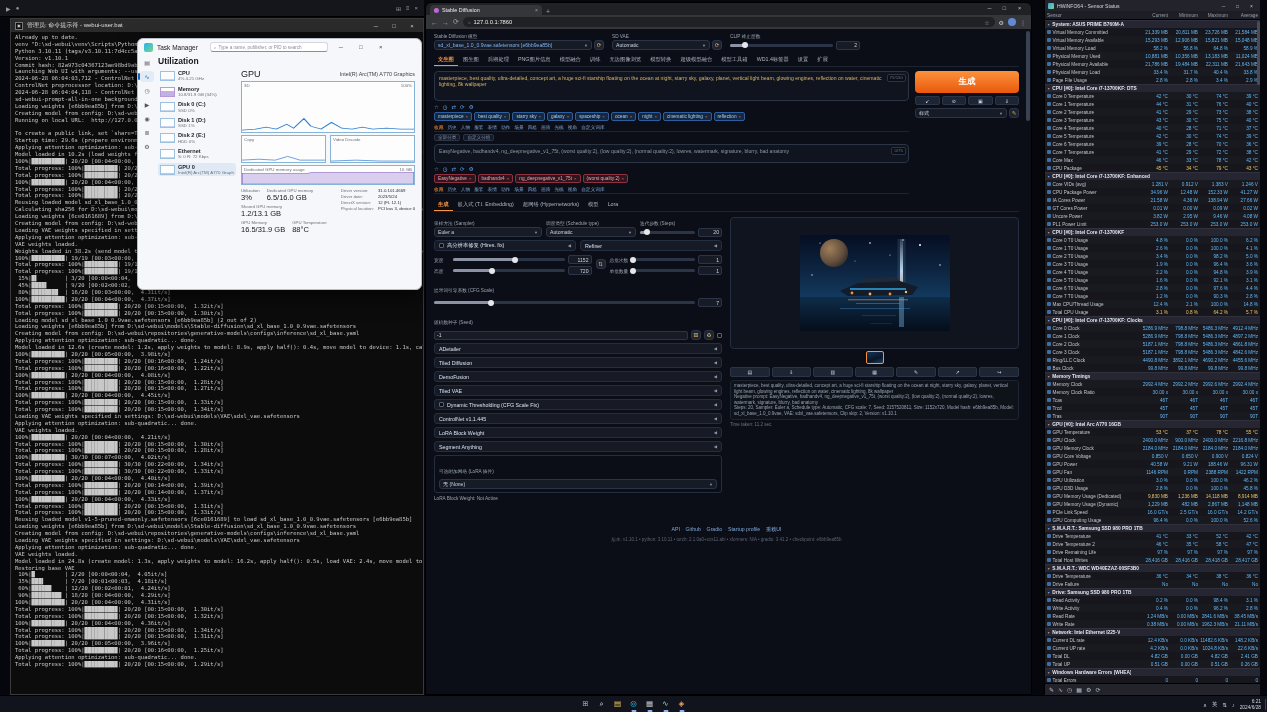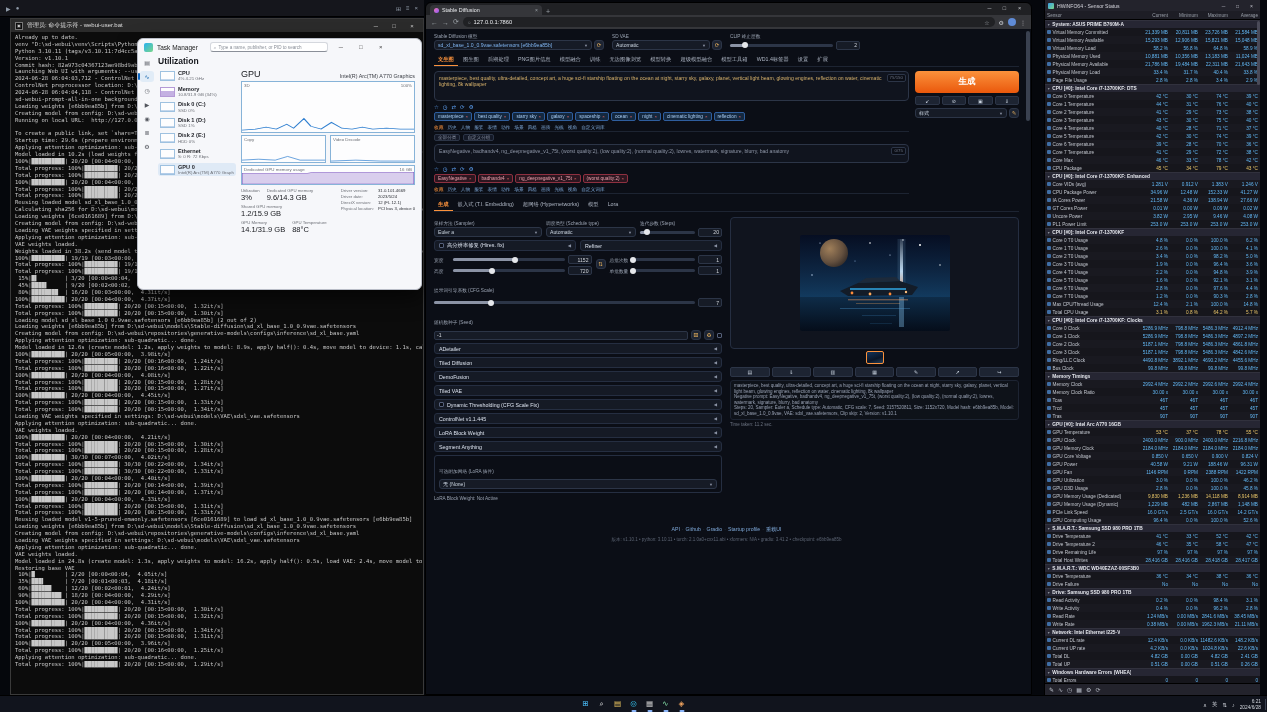--- a/index.html
+++ b/index.html
@@ -33,21 +33,21 @@
 .tm-page-title{font-size:8.5px;font-weight:bold;color:#16181d;margin:1px 0 3px;flex:none}
 .tm-cols{flex:1;display:flex;min-height:0;gap:5px}
 .tm-list{width:78px;display:flex;flex-direction:column;gap:2px;overflow:hidden;flex:none}
 .tm-item{display:flex;gap:3px;padding:1px 2px;border-radius:3px;align-items:flex-start}
 .tm-item.active{background:#dfeaf6}
 .spark{width:15px;height:10px;border:1px solid #9ec1e0;background:linear-gradient(to top,rgba(64,130,198,.28) 12%,#fdfdfe 12%);flex:none;margin-top:1px}
 .spark.mem{background:linear-gradient(to top,rgba(120,70,190,.4) 62%,#fdfdfe 62%);border-color:#b49ad6}
 .nm{font-size:5.6px;color:#23252b;font-weight:bold;line-height:6.4px;white-space:nowrap}
 .dt{font-size:4.4px;color:#6d7077;line-height:5.2px;white-space:nowrap;overflow:hidden;max-width:56px}
 .tm-gpu{flex:1;display:flex;flex-direction:column;min-width:0}
-.gpu-head{display:flex;justify-content:space-between;align-items:flex-end;flex:none}
+.gpu-head{display:flex;justify-content:space-between;align-items:center;flex:none}
 .gpu-head .h{font-size:9px;color:#16181d}
 .gpu-head .s{font-size:5.4px;color:#3a3d44;white-space:nowrap}
 .chart{border:1px solid #87b3d8;background:#fdfdfe;position:relative;margin-top:2px;overflow:hidden}
 .chart .lbl{position:absolute;left:2px;top:1px;font-size:4.4px;color:#6d7077;z-index:2}
 .chart .scale{position:absolute;right:2px;top:1px;font-size:4.4px;color:#6d7077;z-index:2}
 .chart svg{position:absolute;inset:0;width:100%;height:100%}
 .chart.c1{height:52px}
 .chart-row{display:flex;gap:4px}
 .chart.c2{height:28px;flex:1}
 .chart.memc{height:20px}
@@ -397,29 +397,29 @@
               </svg>
           </div>
           <div class="gpu-bottom">
             <div class="gpu-stats" id="gpu-stats">
                 <div class="stat">
                   <div class="sl">Utilization</div>
                   <div class="sv">3%</div>
                 </div>
                 <div class="stat">
                   <div class="sl">Dedicated GPU memory</div>
-                  <div class="sv">9.6/14.3 GB</div>
+                  <div class="sv">6.5/16.0 GB</div>
                 </div>
                 <div class="stat">
                   <div class="sl">Shared GPU memory</div>
-                  <div class="sv">1.2/15.9 GB</div>
+                  <div class="sv">1.2/13.1 GB</div>
                 </div>
                 <div class="stat">
                   <div class="sl">GPU Memory</div>
-                  <div class="sv">14.1/31.9 GB</div>
+                  <div class="sv">16.5/31.9 GB</div>
                 </div>
                 <div class="stat">
                   <div class="sl">GPU Temperature</div>
                   <div class="sv">88°C</div>
                 </div>
               </div>
             <div class="gpu-info" id="gpu-info">
                 <span>Driver version:</span>
                 <span class="v">31.0.101.4669</span>
                 <span>Driver date:</span>

